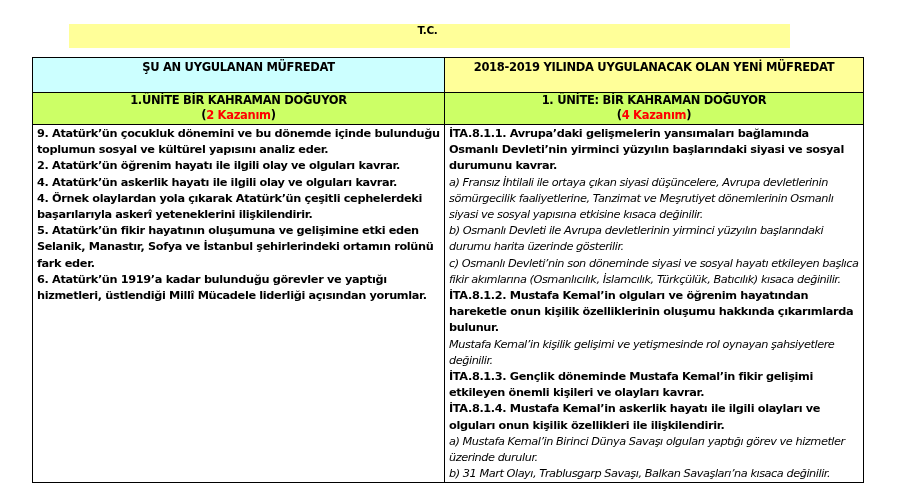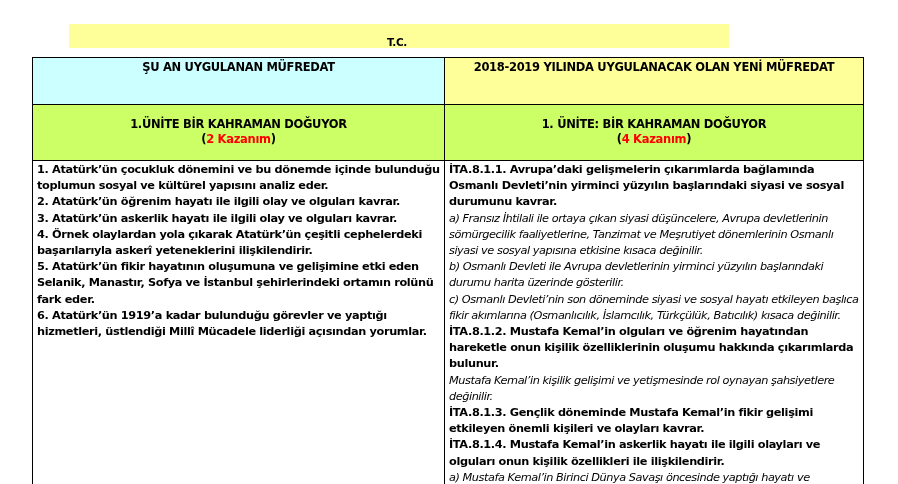--- a/index.html
+++ b/index.html
@@ -12,46 +12,46 @@
       height: 484px;
       position: relative;
       overflow: hidden;
       font-family: "DejaVu Sans", "Liberation Sans", sans-serif;
       color: #000;
     }
     .title-box {
       position: absolute;
       left: 69px;
       top: 24px;
-      width: 660px;
+      width: 721px;
       height: 24px;
       background: #ffff99;
       display: flex;
-      align-items: flex-end;
+      align-items: flex-start;
       justify-content: center;
       font-weight: bold;
       font-size: 14px;
       letter-spacing: -0.3px;
       white-space: nowrap;
     }
     .title-box .tc {
       font-size: 10.5px;
       margin-right: 4px;
     }
     table.cmp {
       position: absolute;
       left: 32px;
       top: 57px;
       width: 831px;
       border-collapse: collapse;
       table-layout: fixed;
     }
     table.cmp td {
       border: 1.5px solid #000;
-      padding: 12px;
+      padding: 0;
       vertical-align: top;
     }
     .col-left { width: 412px; }
     .col-right { width: 419px; }
     .hdr-left {
       background: #ccffff;
       height: 32px;
       text-align: center;
       font-weight: bold;
       font-size: 11.5px;
@@ -114,34 +114,34 @@
       <div>1.ÜNİTE BİR KAHRAMAN DOĞUYOR</div>
       <div><span>(</span><span class="kaz">2 Kazanım</span><span>)</span></div>
     </td>
     <td class="unit">
       <div>1. ÜNİTE: BİR KAHRAMAN DOĞUYOR</div>
       <div><span>(</span><span class="kaz">4 Kazanım</span><span>)</span></div>
     </td>
   </tr>
   <tr>
     <td class="body-cell b">
-      <p>1. Atatürk’ün çocukluk dönemini ve bu dönemde içinde bulunduğu toplumun sosyal ve kültürel yapısını analiz eder.</p>
+      <p>9. Atatürk’ün çocukluk dönemini ve bu dönemde içinde bulunduğu toplumun sosyal ve kültürel yapısını analiz eder.</p>
       <p>2. Atatürk’ün öğrenim hayatı ile ilgili olay ve olguları kavrar.</p>
-      <p>3. Atatürk’ün askerlik hayatı ile ilgili olay ve olguları kavrar.</p>
+      <p>4. Atatürk’ün askerlik hayatı ile ilgili olay ve olguları kavrar.</p>
       <p>4. Örnek olaylardan yola çıkarak Atatürk’ün çeşitli cephelerdeki başarılarıyla askerî yeteneklerini ilişkilendirir.</p>
       <p>5. Atatürk’ün fikir hayatının oluşumuna ve gelişimine etki eden Selanik, Manastır, Sofya ve İstanbul şehirlerindeki ortamın rolünü fark eder.</p>
       <p>6. Atatürk’ün 1919’a kadar bulunduğu görevler ve yaptığı hizmetleri, üstlendiği Millî Mücadele liderliği açısından yorumlar.</p>
     </td>
     <td class="body-cell">
-      <p class="b">İTA.8.1.1. Avrupa’daki gelişmelerin çıkarımlarda bağlamında Osmanlı Devleti’nin yirminci yüzyılın başlarındaki siyasi ve sosyal durumunu kavrar.</p>
+      <p class="b">İTA.8.1.1. Avrupa’daki gelişmelerin yansımaları bağlamında Osmanlı Devleti’nin yirminci yüzyılın başlarındaki siyasi ve sosyal durumunu kavrar.</p>
       <p class="i">a) Fransız İhtilali ile ortaya çıkan siyasi düşüncelere, Avrupa devletlerinin sömürgecilik faaliyetlerine, Tanzimat ve Meşrutiyet dönemlerinin Osmanlı siyasi ve sosyal yapısına etkisine kısaca değinilir.</p>
       <p class="i">b) Osmanlı Devleti ile Avrupa devletlerinin yirminci yüzyılın başlarındaki durumu harita üzerinde gösterilir.</p>
       <p class="i">c) Osmanlı Devleti’nin son döneminde siyasi ve sosyal hayatı etkileyen başlıca fikir akımlarına (Osmanlıcılık, İslamcılık, Türkçülük, Batıcılık) kısaca değinilir.</p>
       <p class="b">İTA.8.1.2. Mustafa Kemal’in olguları ve öğrenim hayatından hareketle onun kişilik özelliklerinin oluşumu hakkında çıkarımlarda bulunur.</p>
       <p class="i">Mustafa Kemal’in kişilik gelişimi ve yetişmesinde rol oynayan şahsiyetlere değinilir.</p>
       <p class="b">İTA.8.1.3. Gençlik döneminde Mustafa Kemal’in fikir gelişimi etkileyen önemli kişileri ve olayları kavrar.</p>
       <p class="b">İTA.8.1.4. Mustafa Kemal’in askerlik hayatı ile ilgili olayları ve olguları onun kişilik özellikleri ile ilişkilendirir.</p>
-      <p class="i">a) Mustafa Kemal’in Birinci Dünya Savaşı öncesinde yaptığı hayatı ve hizmetler üzerinde durulur.</p>
+      <p class="i">a) Mustafa Kemal’in Birinci Dünya Savaşı olguları yaptığı görev ve hizmetler üzerinde durulur.</p>
       <p class="i">b) 31 Mart Olayı, Trablusgarp Savaşı, Balkan Savaşları’na kısaca değinilir.</p>
     </td>
   </tr>
 </tbody>
   </table>
 
 </body></html>

